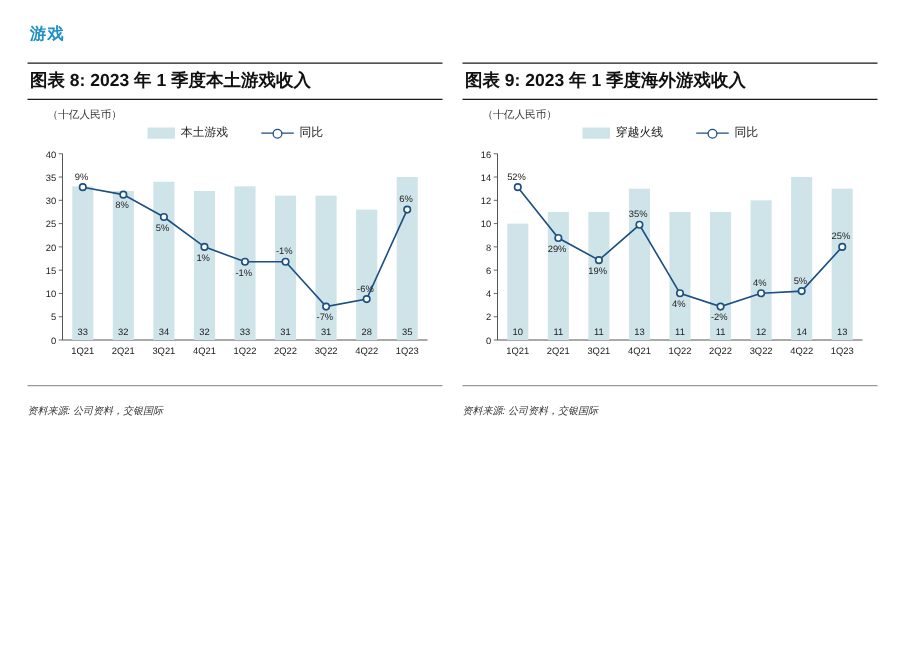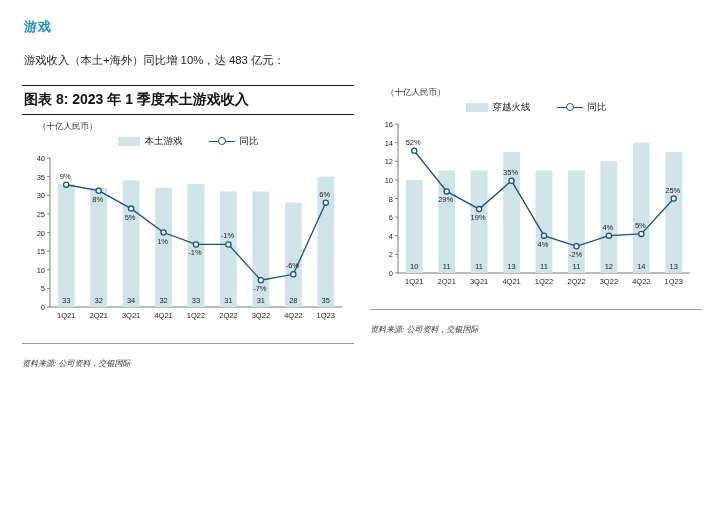--- a/index.html
+++ b/index.html
@@ -99,21 +99,20 @@
     padding-top: 14px;
   }
 </style>
 </head>
 <body>
 
 <div class="page">
 
   <div class="section-title">游戏</div>
 
-  <p class="para">游戏收入（本土+海外）同比增 10%，达 483 亿元：</p>
 
   <div class="charts-row">
 
     <div class="chart-box">
       <div class="chart-title">图表 8: 2023 年 1 季度本土游戏收入</div>
       <div class="unit-label">（十亿人民币）</div>
       <div class="legend">
         <span class="legend-item">
           <span class="legend-swatch"></span>
           <span>本土游戏</span>
@@ -190,20 +189,21 @@
             <text x="204.44444444444446" y="166" text-anchor="middle" font-size="7.5" fill="#1a1a1a" font-family="&quot;Liberation Sans&quot;, sans-serif">2Q22</text>
             <text x="236.88888888888889" y="166" text-anchor="middle" font-size="7.5" fill="#1a1a1a" font-family="&quot;Liberation Sans&quot;, sans-serif">3Q22</text>
             <text x="269.3333333333333" y="166" text-anchor="middle" font-size="7.5" fill="#1a1a1a" font-family="&quot;Liberation Sans&quot;, sans-serif">4Q22</text>
             <text x="301.77777777777777" y="166" text-anchor="middle" font-size="7.5" fill="#1a1a1a" font-family="&quot;Liberation Sans&quot;, sans-serif">1Q23</text>
           </svg>
       </div>
       <div class="source">资料来源: 公司资料，交银国际</div>
     </div>
 
     <div class="chart-box">
+      <div class="chart-title">图表 9: 2023 年 1 季度海外游戏收入</div>
       <div class="unit-label">（十亿人民币）</div>
       <div class="legend">
         <span class="legend-item">
           <span class="legend-swatch"></span>
           <span>穿越火线</span>
         </span>
         <span class="legend-item">
           <span class="legend-line"></span>
           <span>同比</span>
         </span>

